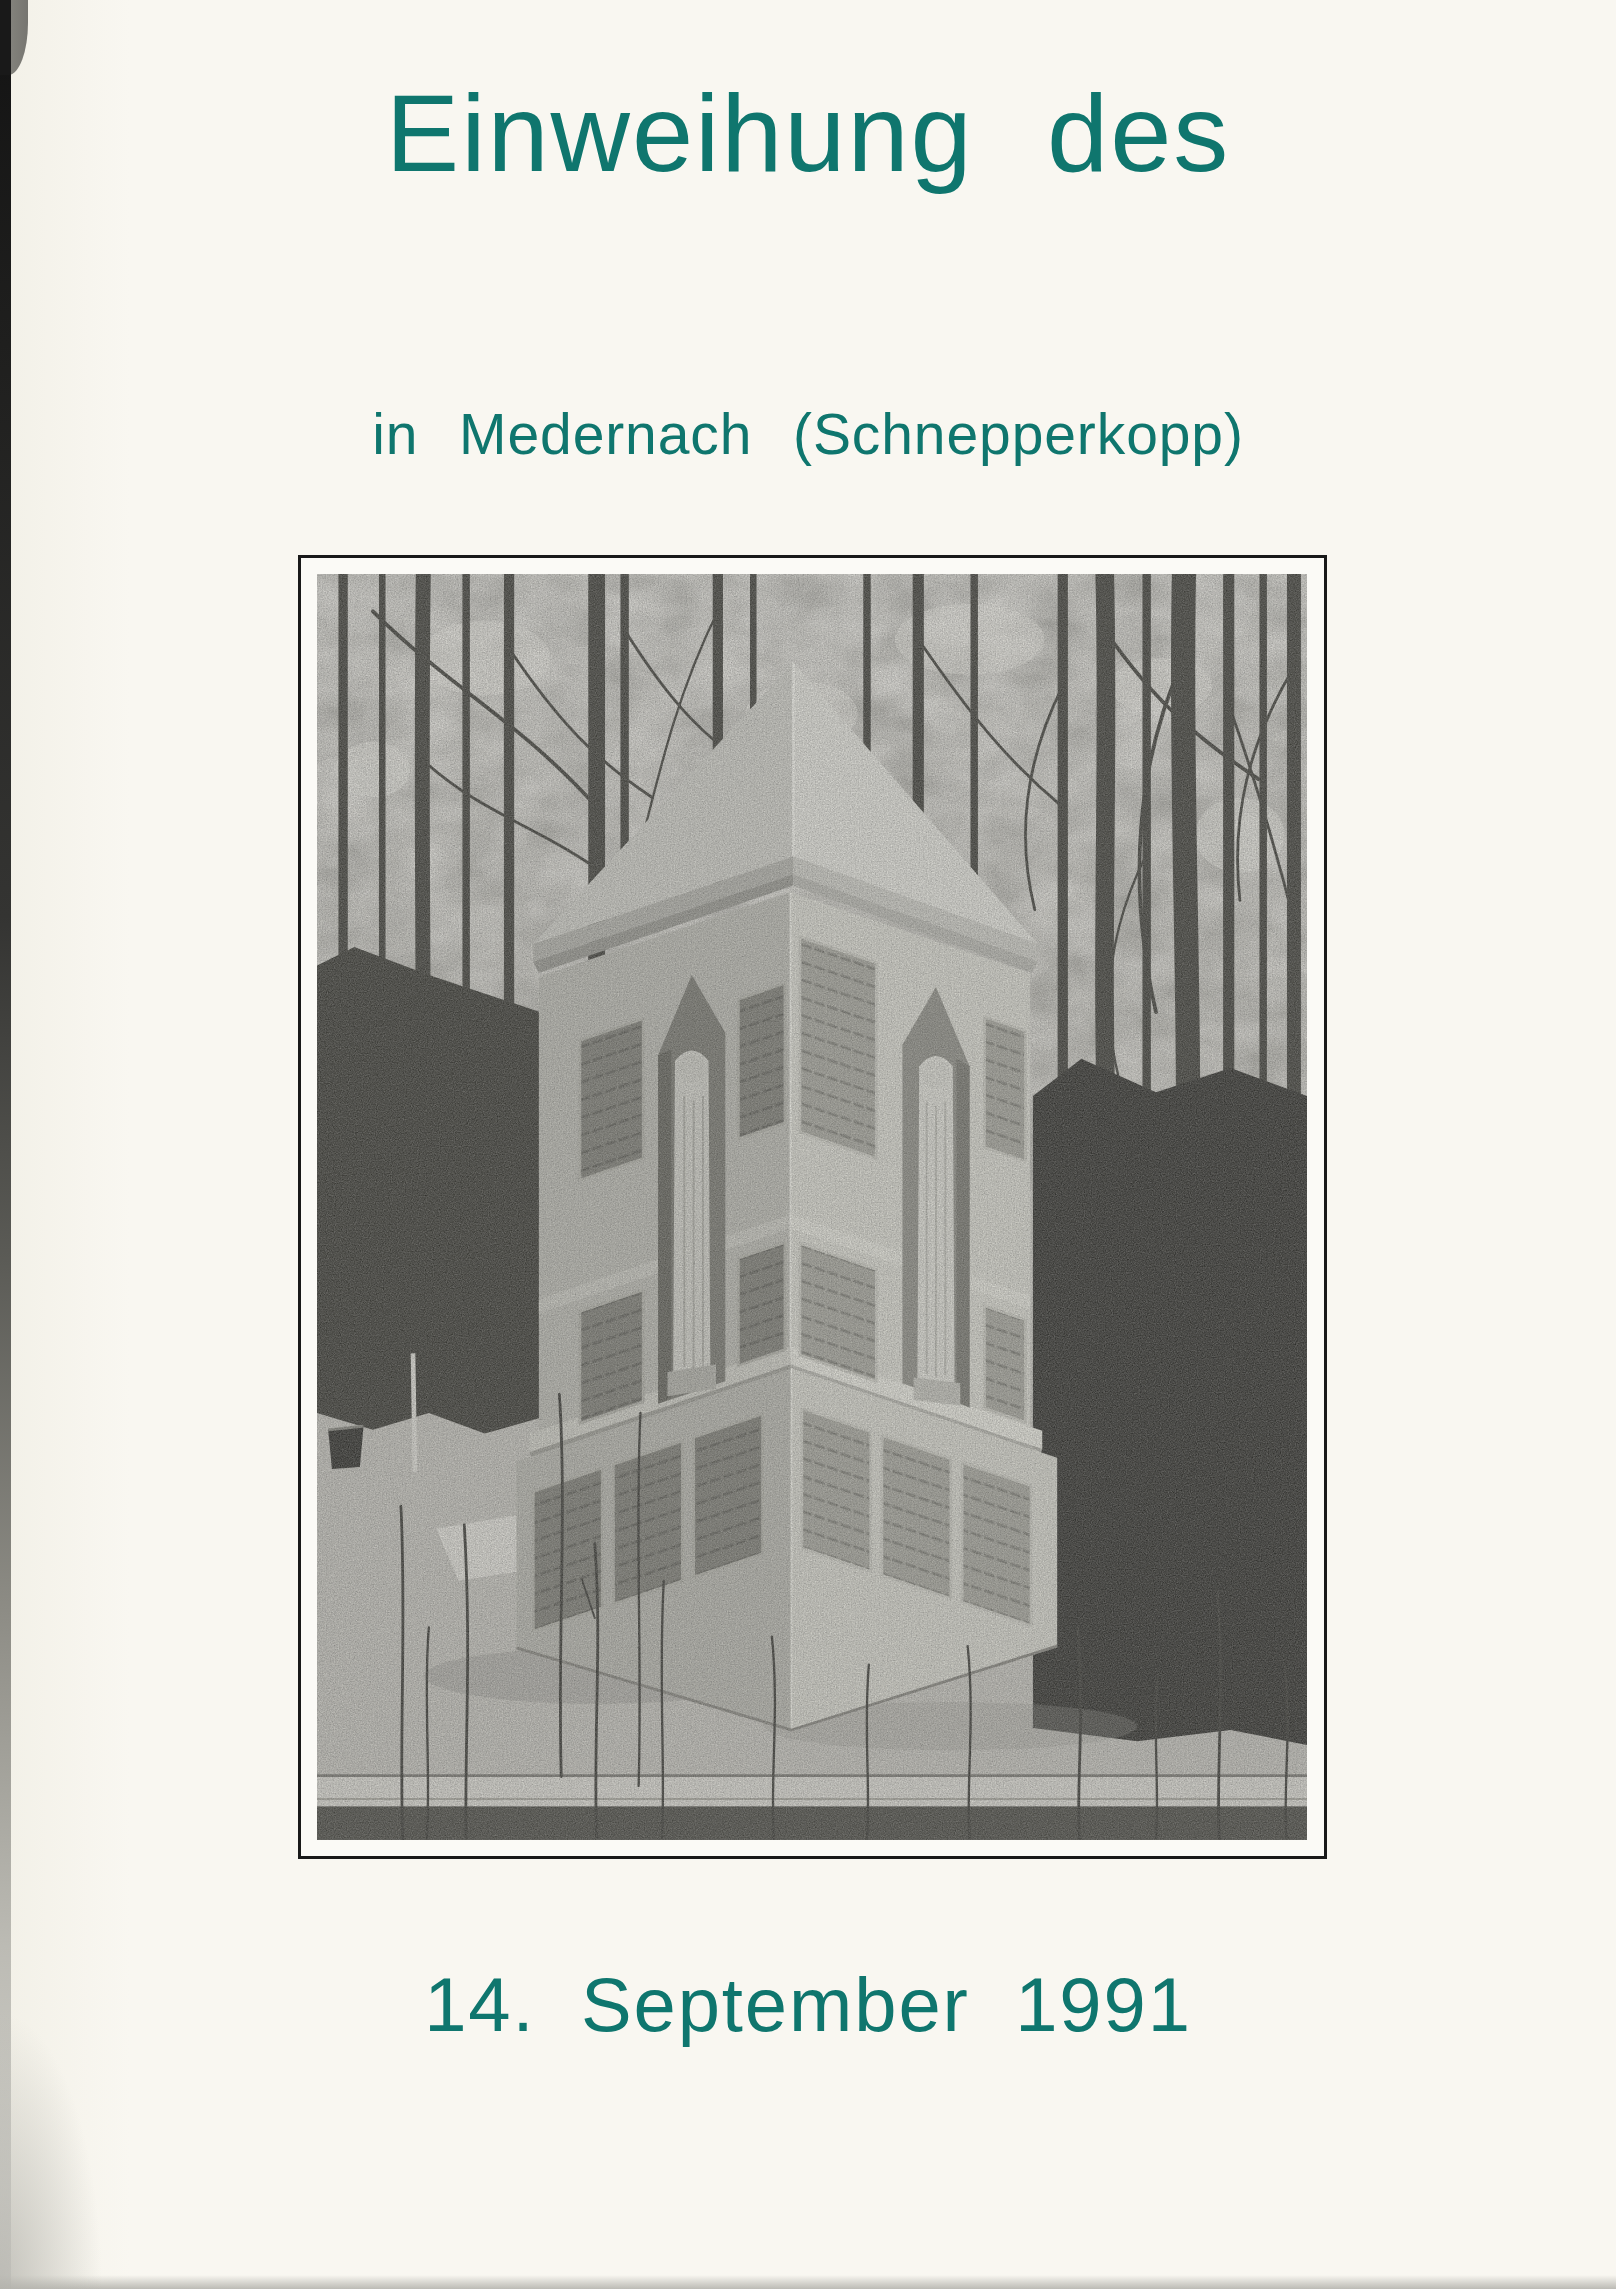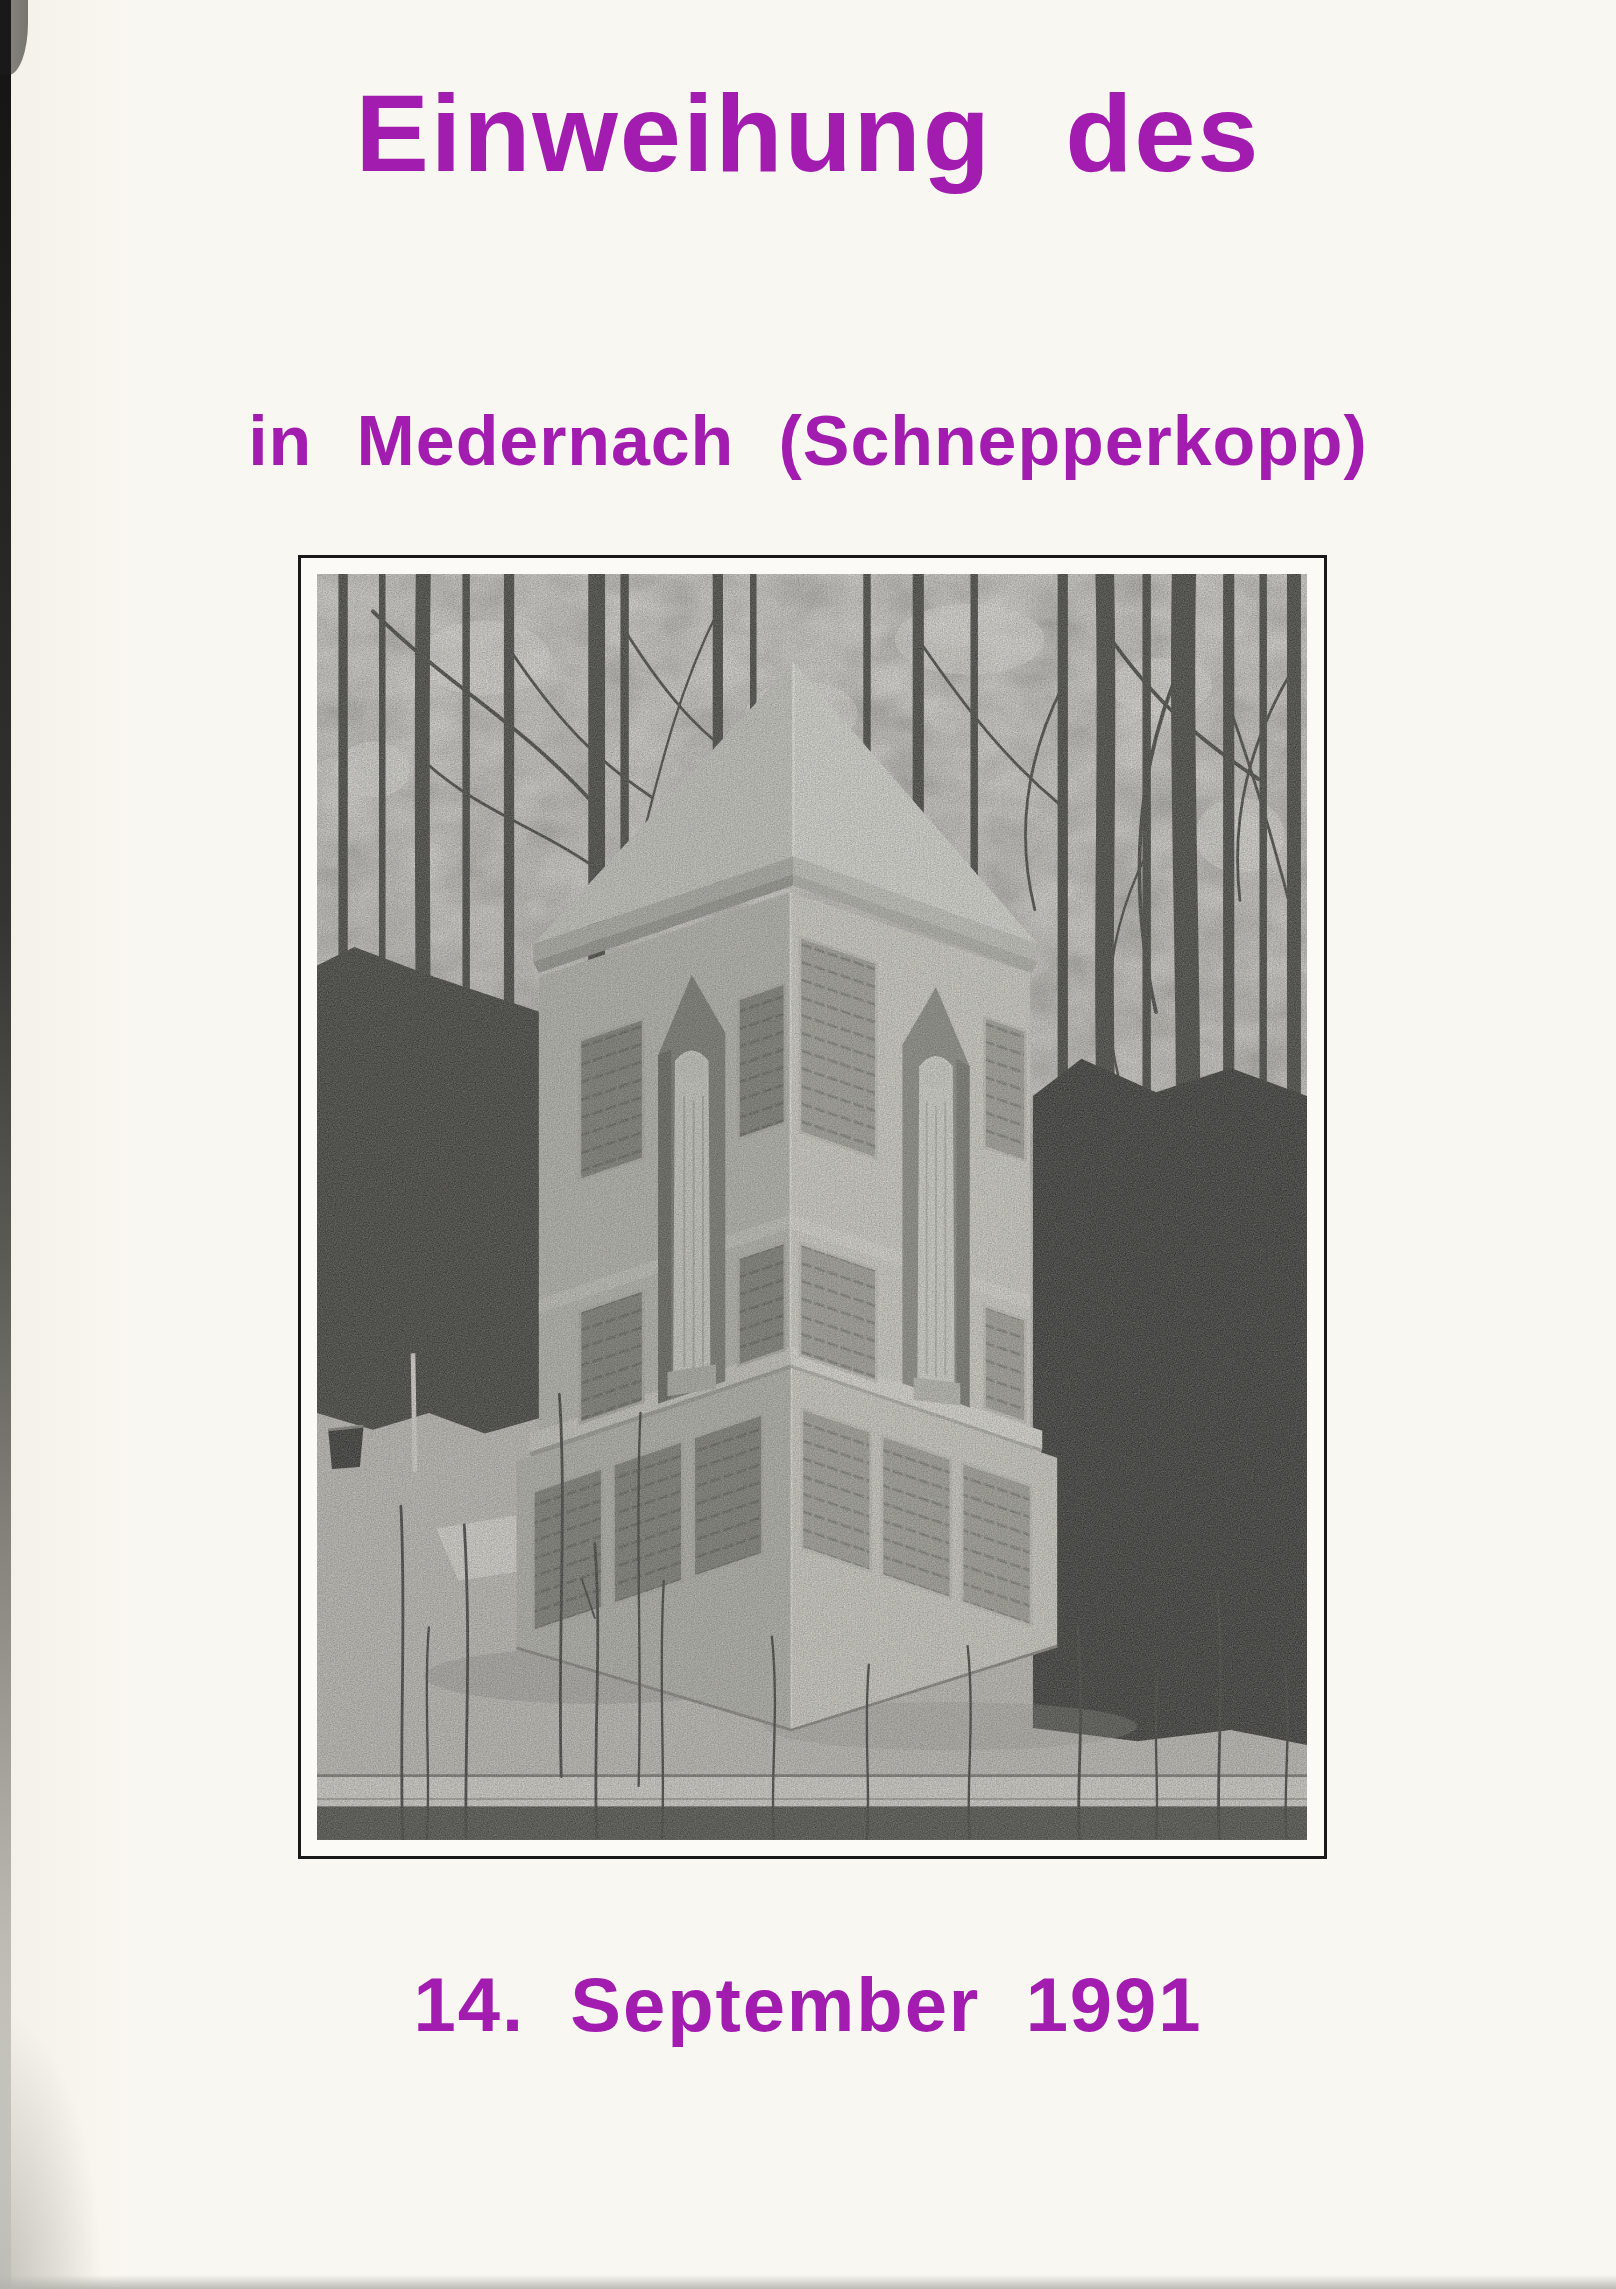--- a/index.html
+++ b/index.html
@@ -1,31 +1,31 @@
 <!DOCTYPE html>
 <html style="font-size:15px"><head>
 <meta charset="utf-8">
 <style>
   html,body{margin:0;padding:0;background:#f8f6f0;}
   .page{position:relative;width:1616px;height:2290px;background:#f9f7f1;overflow:hidden;
-        font-family:"Liberation Sans","DejaVu Sans",sans-serif;color:#a21caf;font-weight:bold;}
+        font-family:"Liberation Sans","DejaVu Sans",sans-serif;color:#0f766e;}
   .scan-edge{position:absolute;left:0;top:0;width:11.2px;height:2290px;
     background:linear-gradient(180deg,#131313 0%,#1f1f1e 15%,#343432 40%,#5b5b56 55%,#8c8b84 70%,#bcbbb4 85%,#d8d7d1 100%);}
   .scan-corner{position:absolute;left:0;top:0;width:28px;height:75px;background:#1a1a1a;
     border-radius:0 0 70% 0;opacity:.92;}
   .crease{position:absolute;left:11.2px;top:0;width:140px;height:100%;
     background:linear-gradient(90deg,#eceade 0%,rgba(255,255,255,0) 85%);opacity:.45;}
   .bottom-shade{position:absolute;left:0;bottom:0;width:100%;height:15px;
     background:linear-gradient(180deg,rgba(185,184,178,0) 0%,#b7b6b0 100%);}
   .corner-curve{position:absolute;left:0;bottom:0;width:103px;height:280px;
     background:radial-gradient(ellipse at 0% 100%,#b3b2ac 0%,rgba(179,178,172,0) 70%);opacity:.75;}
   .t-line{position:absolute;left:0;right:0;text-align:center;white-space:nowrap;}
   .title1{top:69px;font-size:110px;letter-spacing:1.9px;word-spacing:41px;}
   .title2{top:229px;font-size:110px;letter-spacing:0.9px;word-spacing:32px;}
-  .subtitle{top:401px;font-size:70px;letter-spacing:0.9px;word-spacing:24px;}
+  .subtitle{top:401px;font-size:57px;letter-spacing:0.9px;word-spacing:24px;}
   .date{top:1961px;font-size:76px;letter-spacing:1.9px;word-spacing:22.4px;}
   .photo-frame{position:absolute;left:298px;top:555px;width:1023px;height:1298px;
     border:3.7px solid #191919;background:#fbfaf6;}
   .photo-frame svg{position:absolute;left:16px;top:16px;}
 </style>
 </head>
 <body>
 
 <div class="page">
 

